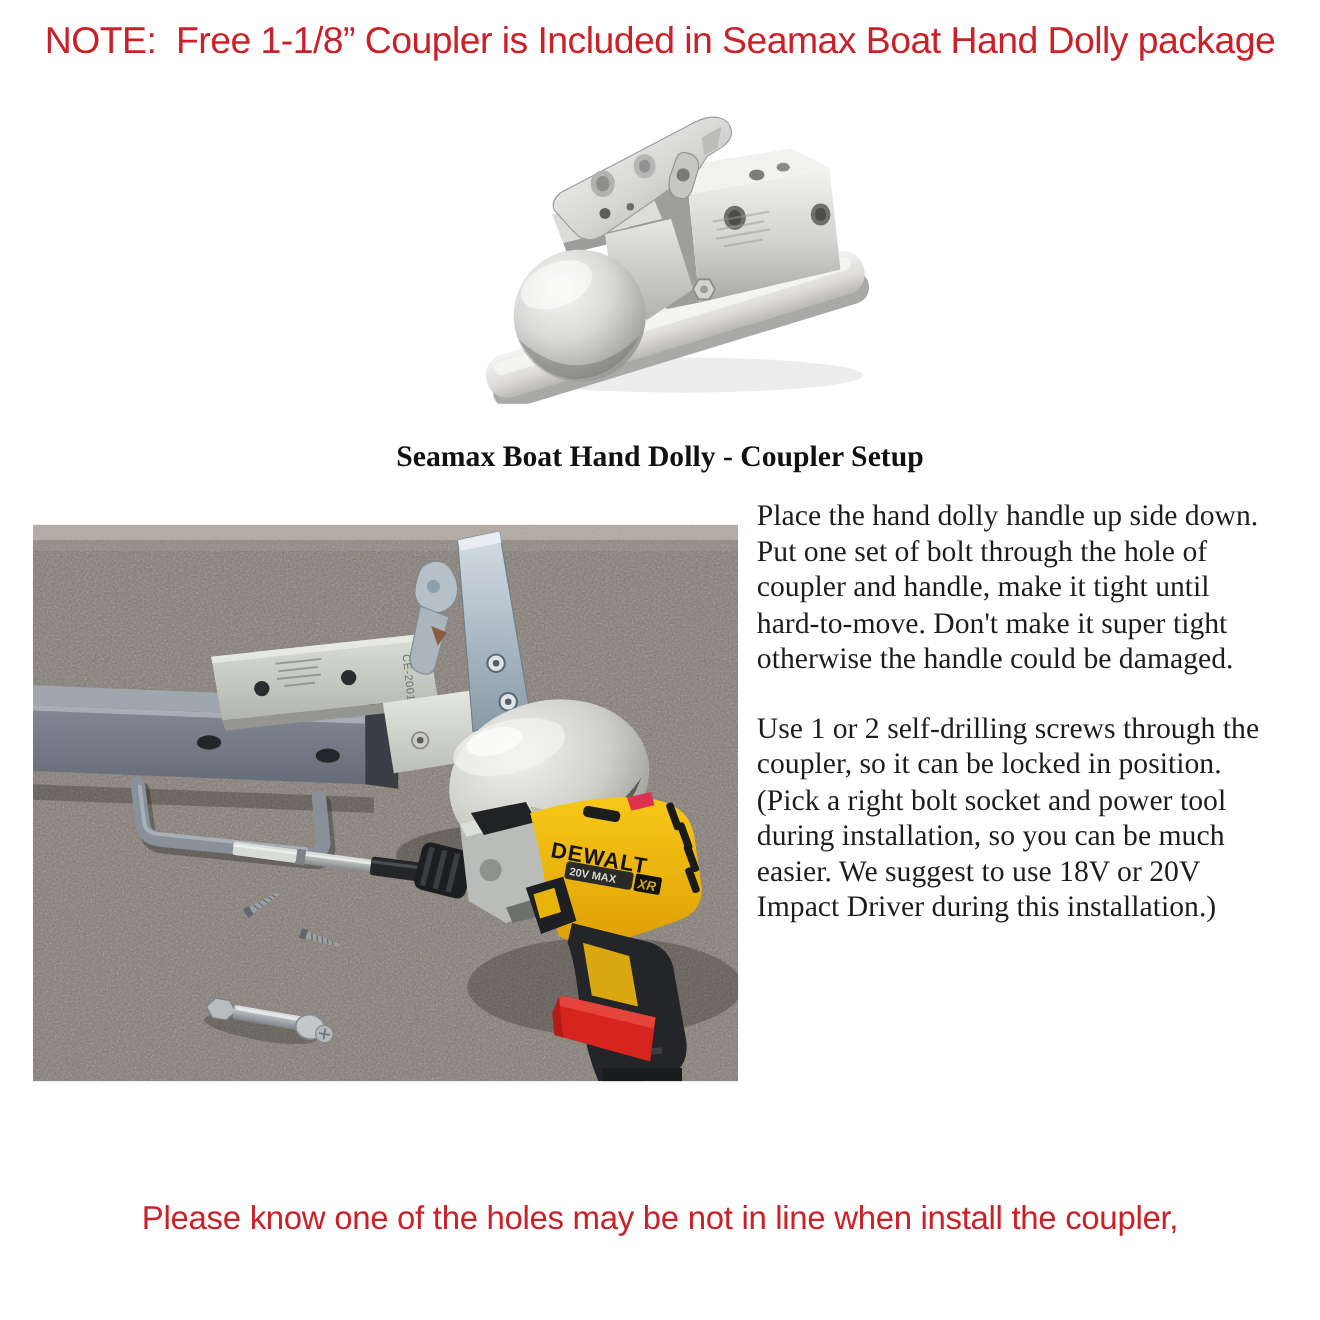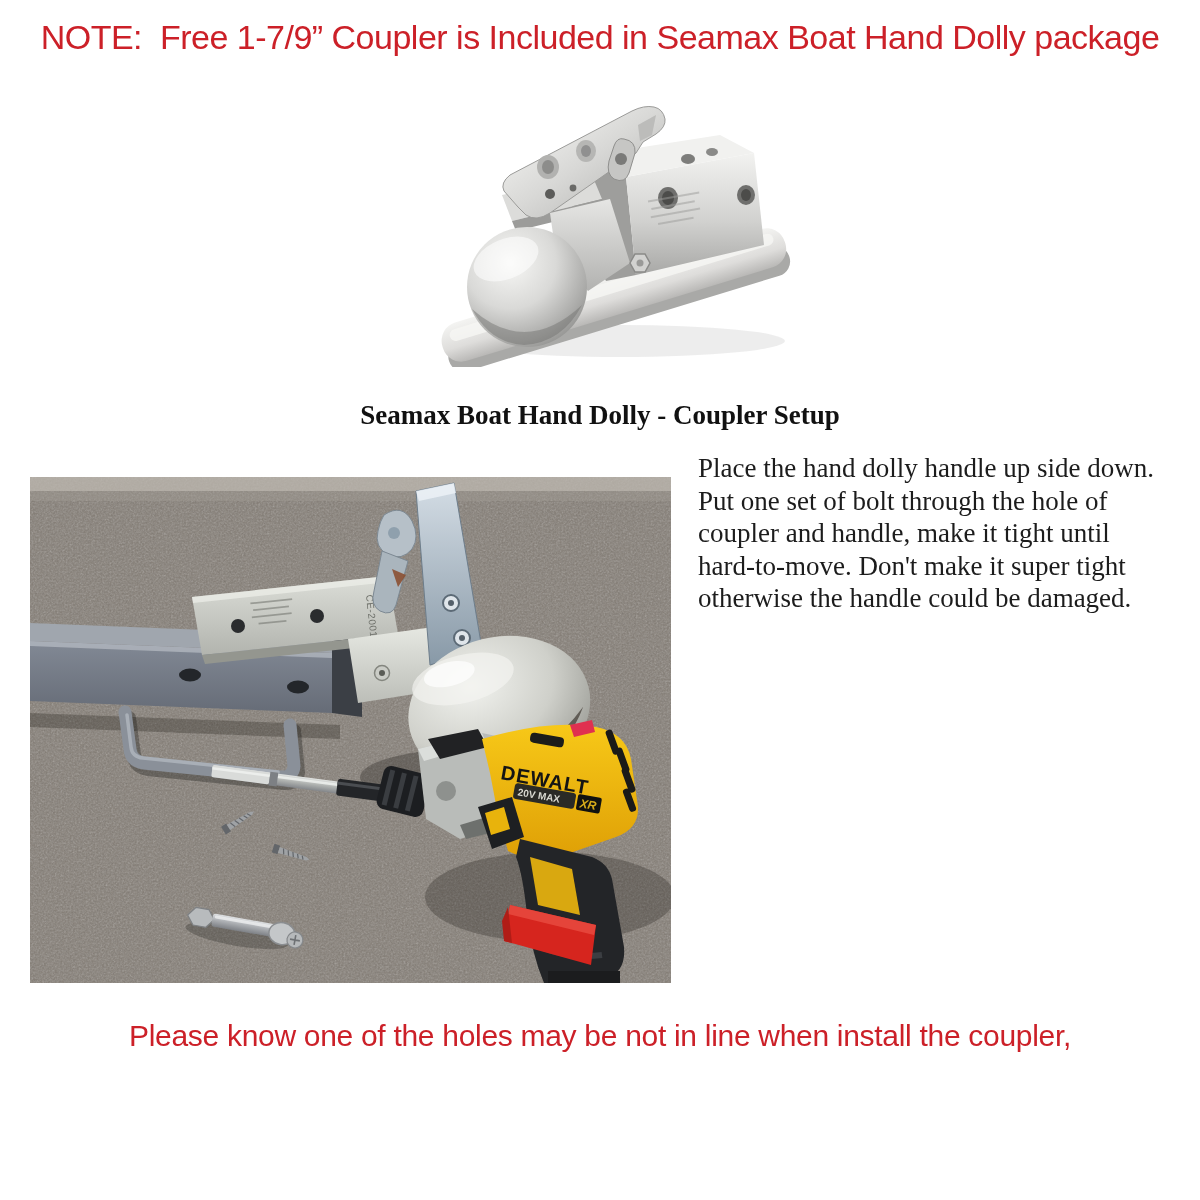--- a/index.html
+++ b/index.html
@@ -9,32 +9,32 @@
             font-size:34px;font-weight:400;letter-spacing:-0.5px;color:#cc2028;
             white-space:pre-wrap;}
   .page-title{position:absolute;top:400px;left:0;width:1200px;text-align:center;
             font-family:"Liberation Serif","DejaVu Serif",serif;font-weight:700;
             font-size:27px;color:#111111;}
   .photo-product{position:absolute;left:400px;top:95px;width:400px;height:272px;}
   .photo-install{position:absolute;left:30px;top:477px;width:641px;height:506px;}
   .instructions{position:absolute;left:688px;top:452px;width:482px;
             font-family:"Liberation Serif","DejaVu Serif",serif;font-size:27px;
             line-height:32.5px;color:#1c1c1c;}
-  .instructions p{margin:0 0 31px 10px;white-space:pre-line;}
-  .note-bottom{position:absolute;top:1016px;left:0;width:1200px;text-align:center;
+  .instructions p{margin:0 0 31px 0;white-space:pre-line;}
+  .note-bottom{position:absolute;top:1088px;left:0;width:1200px;text-align:center;
             font-size:30px;line-height:40px;letter-spacing:-0.3px;color:#cc2028;}
   svg{display:block;}
   svg text{font-family:"Liberation Sans","DejaVu Sans",sans-serif;}
 </style>
 </head>
 <body>
 
 <div id="page">
 
-  <div class="note-top">NOTE:  Free 1-7/9” Coupler is Included in Seamax Boat Hand Dolly package</div>
+  <div class="note-top">NOTE:  Free 1-1/8” Coupler is Included in Seamax Boat Hand Dolly package</div>
 
   <div class="photo-product">
     <svg width="400" height="272" viewBox="0 0 400 272">
       <defs>
         <linearGradient id="silvV" x1="0" y1="0" x2="0" y2="1">
           <stop offset="0" stop-color="#f2f2f0"></stop>
             <stop offset="0.55" stop-color="#d2d2d0"></stop>
             <stop offset="1" stop-color="#a8a8a6"></stop>
         </linearGradient>
         <linearGradient id="silvV2" x1="0" y1="0" x2="0" y2="1">
@@ -334,19 +334,25 @@
       </g>
     </svg>
   </div>
 
   <div class="instructions">
     <p>Place the hand dolly handle up side down.
 Put one set of bolt through the hole of
 coupler and handle, make it tight until
 hard-to-move. Don't make it super tight
 otherwise the handle could be damaged.</p>
+    <p>Use 1 or 2 self-drilling screws through the
+coupler, so it can be locked in position.
+(Pick a right bolt socket and power tool
+during installation, so you can be much
+easier. We suggest to use 18V or 20V
+Impact Driver during this installation.)</p>
   </div>
 
   <div class="note-bottom">
     <div>Please know one of the holes may be not in line when install the coupler,</div>
   </div>
 
 </div>
 
 </body></html>

